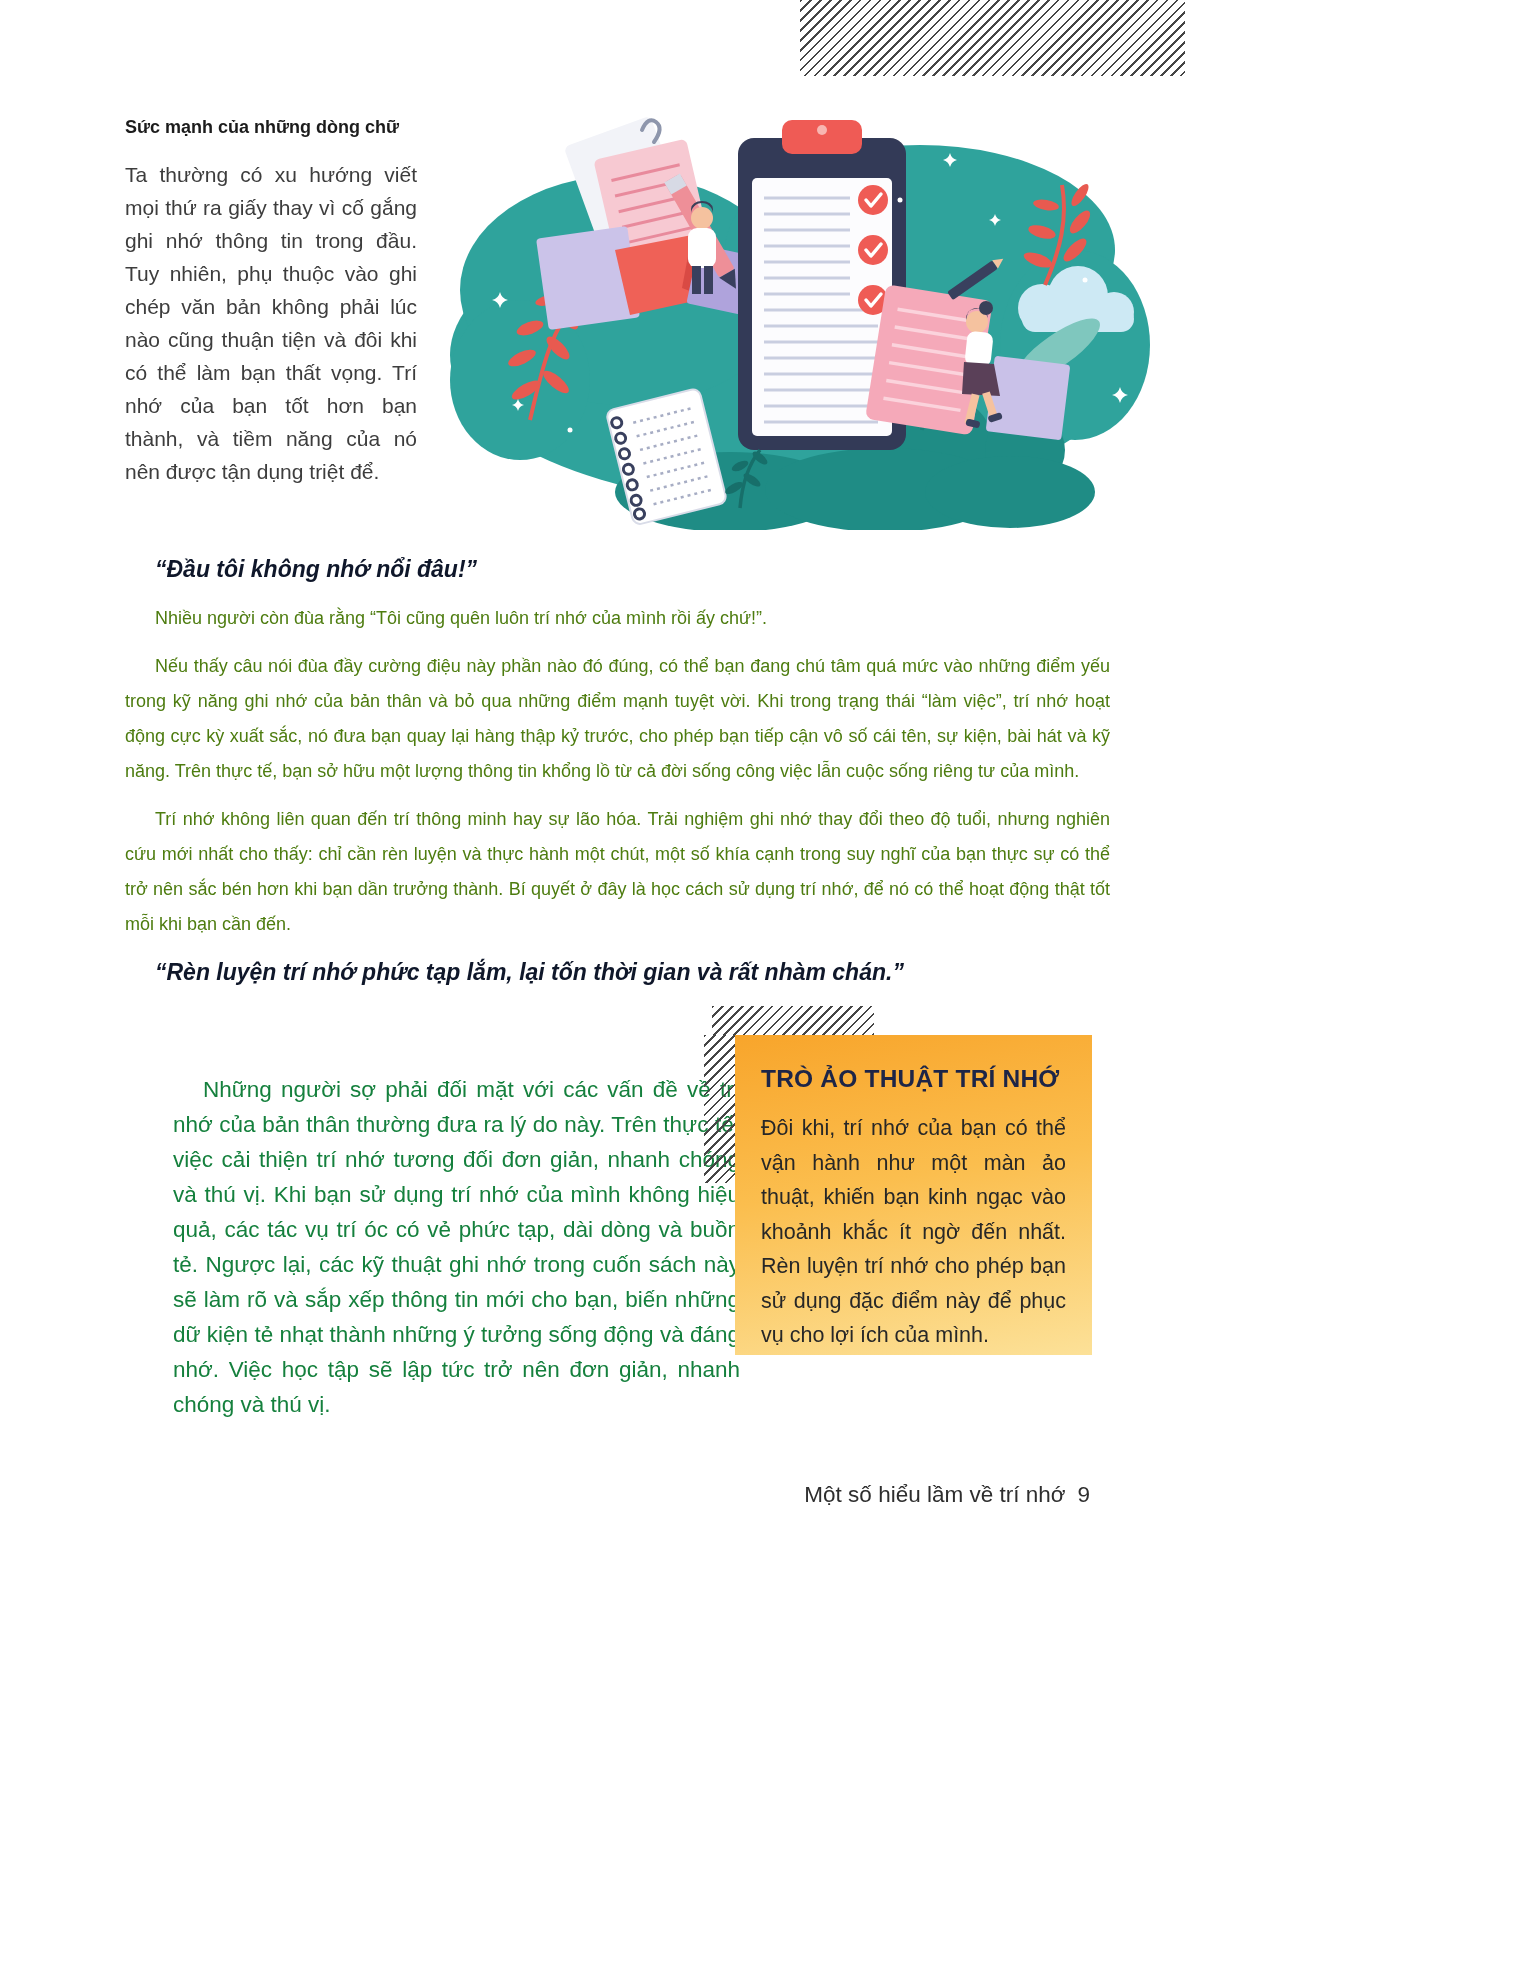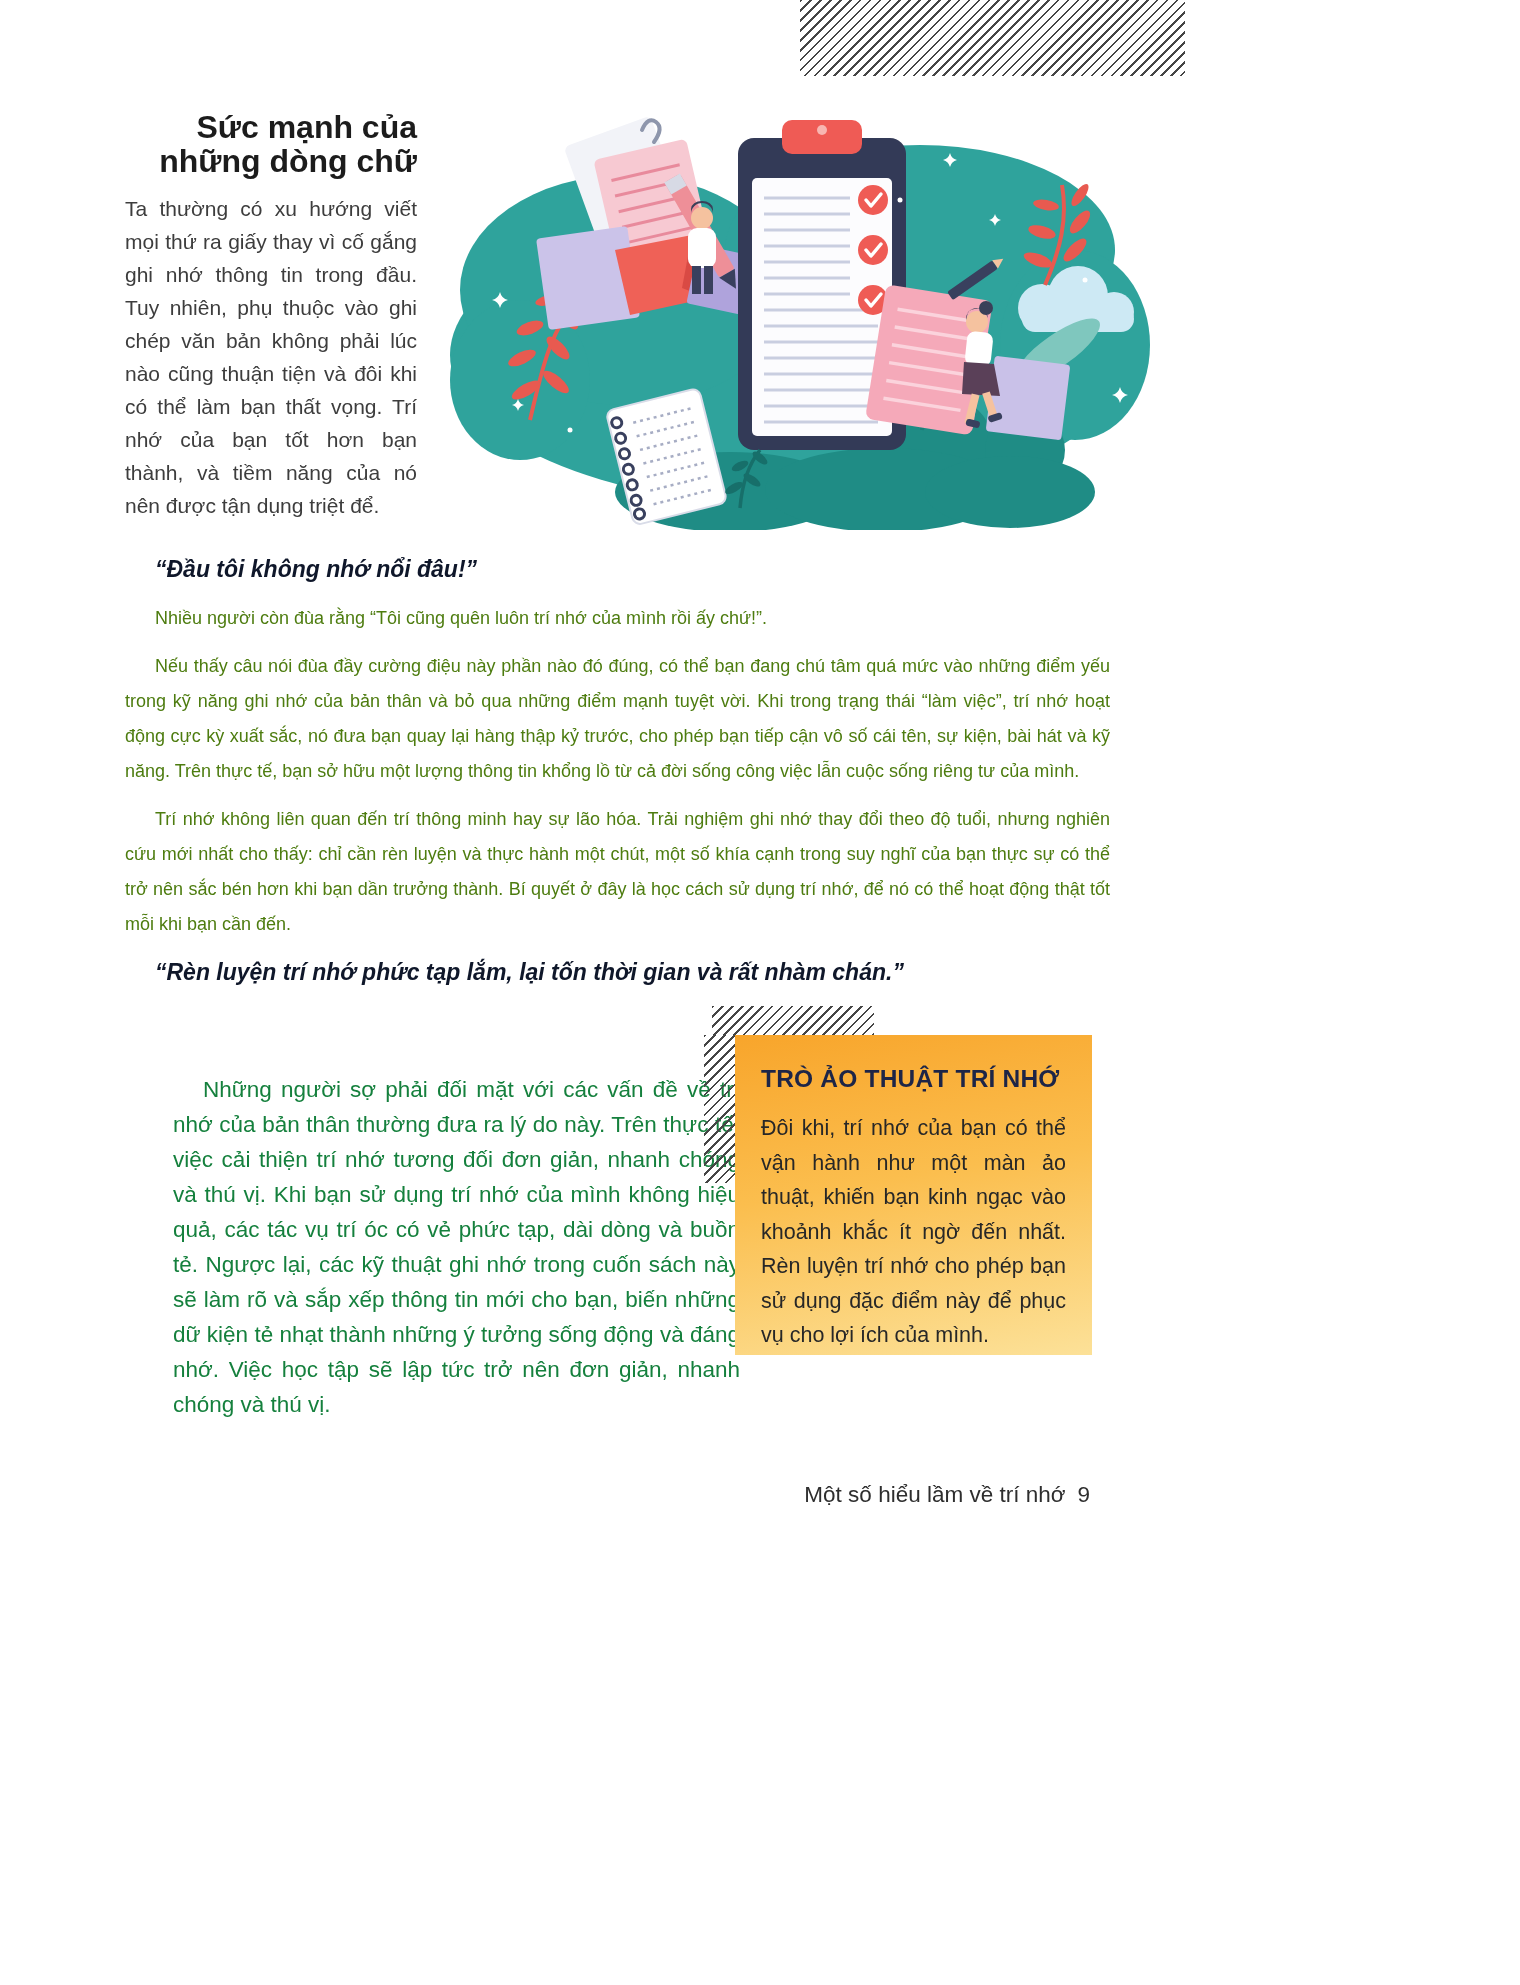--- a/index.html
+++ b/index.html
@@ -6,21 +6,21 @@
   html,body { background:#ffffff; }
   .page {
     position:relative; width:1520px; height:1985px; background:#ffffff;
     font-family:"Liberation Sans","DejaVu Sans",sans-serif; color:#3a3a3a;
     overflow:hidden; margin:0 auto;
   }
   .hatch { background-image:repeating-linear-gradient(135deg,#454545 0 1.8px,transparent 1.8px 7px); }
   .hatch-top-right { position:absolute; left:800px; top:0; width:385px; height:76px; }
 
   .intro { position:absolute; left:125px; top:110px; width:292px; }
-  .intro h2 { font-size:32px; line-height:34px; font-weight:bold; color:#1c1c1c; margin-bottom:14px;text-align:right; }
+  .intro h2 { font-size:18px; line-height:34px; font-weight:bold; color:#1c1c1c; margin-bottom:14px; }
   .intro p { font-size:21px; line-height:33px; text-align:justify; color:#3d3d3d; }
 
   .illustration { position:absolute; left:430px; top:100px; width:720px; height:430px; }
   .illustration svg { display:block; }
 
   .article { position:absolute; left:125px; top:552px; width:985px; }
   .article .quote { font-size:23px; line-height:35px; font-weight:bold; font-style:italic; color:#0f172a; padding-left:30px; margin-bottom:14px; }
   .article .para { font-size:18px; line-height:35px; text-align:justify; text-indent:30px; margin-bottom:13px; color:#4d7c0f; }
 
   .bottom-left {

